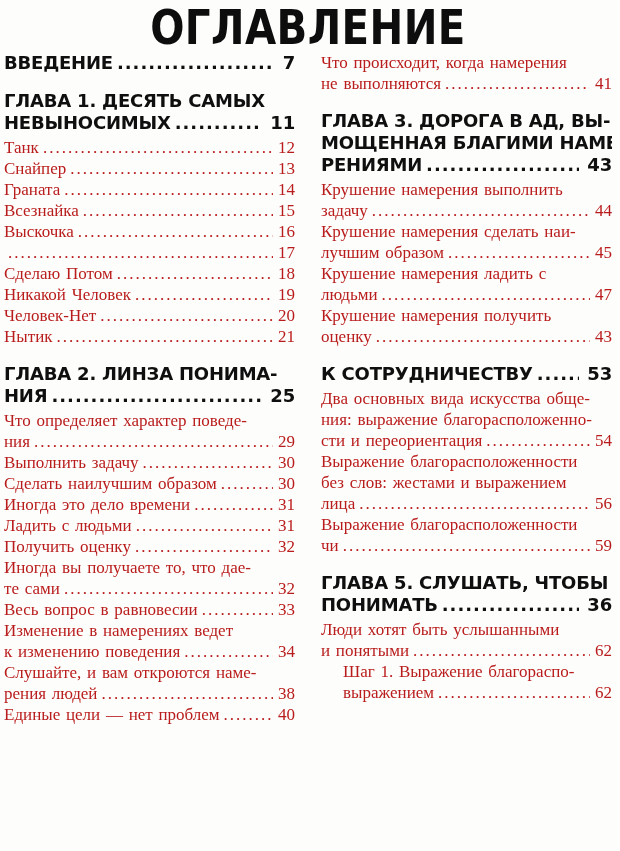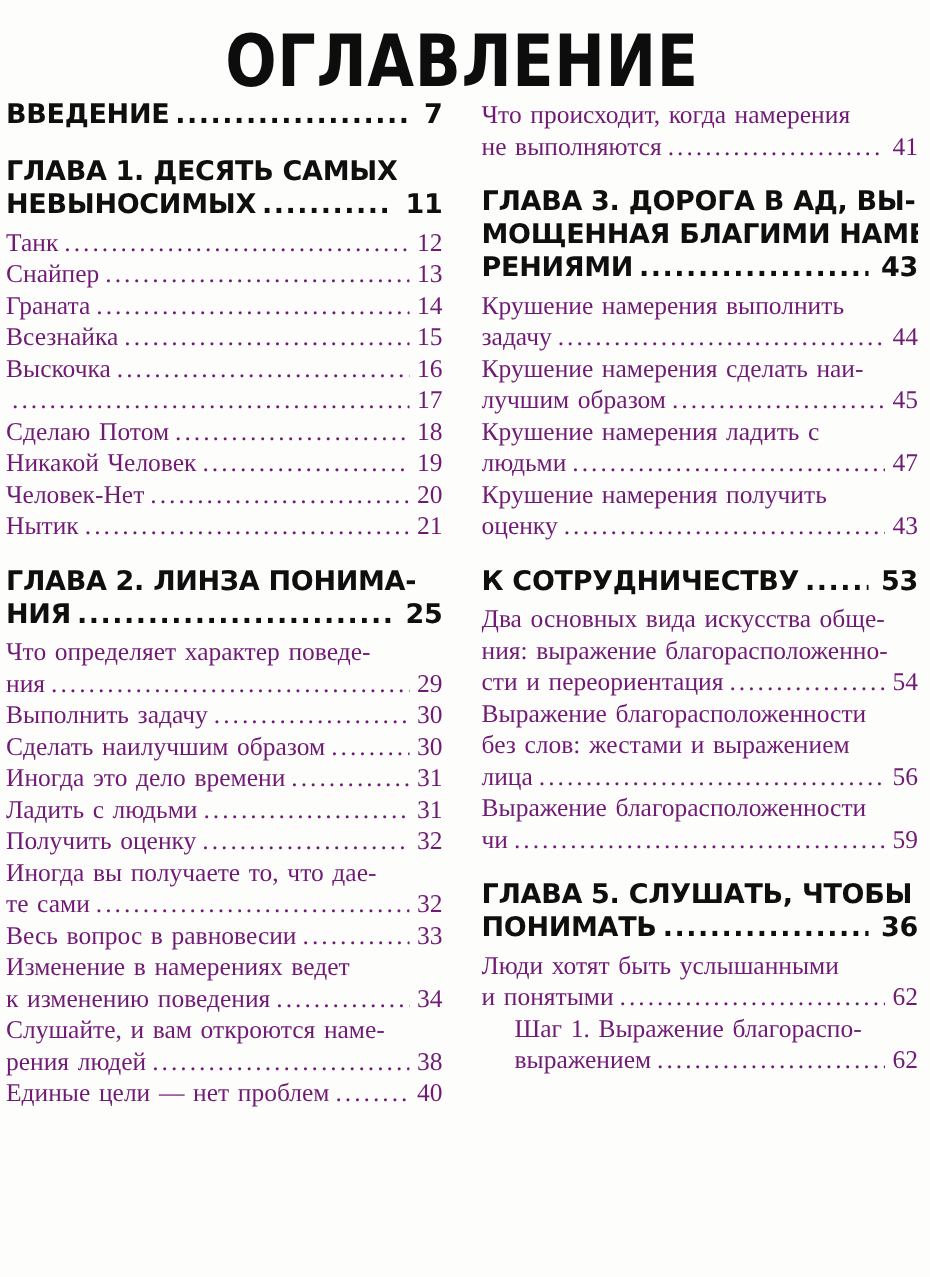--- a/index.html
+++ b/index.html
@@ -5,21 +5,21 @@
   * { margin: 0; padding: 0; box-sizing: border-box; }
   html, body { background: #fdfdfb; }
   .page {
     position: relative;
     width: 620px;
     height: 851px;
     margin: 0 auto;
     background: #fdfdfb;
     color: #1c1c1c;
     overflow: hidden;
-    padding: 16px 8px 0 4px;
+    padding: 2px 8px 0 4px;
   }
   .title {
     font-family: "DejaVu Sans", sans-serif;
     font-weight: 800;
     font-size: 48px;
     line-height: 50px;
     text-align: center;
     color: #0d0d0d;
     transform: scaleX(0.84);
     transform-origin: 50% 0;
@@ -30,21 +30,21 @@
     display: flex;
     gap: 26px;
   }
   .col { flex: 1; min-width: 0; }
 
   .entry.item {
     font-family: "Liberation Serif", serif;
     font-size: 17px;
     line-height: 21px;
     word-spacing: 1.5px;
-    color: #701a75;
+    color: #b91c1c;
   }
   .entry.chapter {
     font-family: "DejaVu Sans", sans-serif;
     font-weight: 800;
     font-size: 18px;
     line-height: 22px;
     letter-spacing: -0.2px;
     color: #0f0f0f;
     margin: 16px 0 3px 0;
   }

